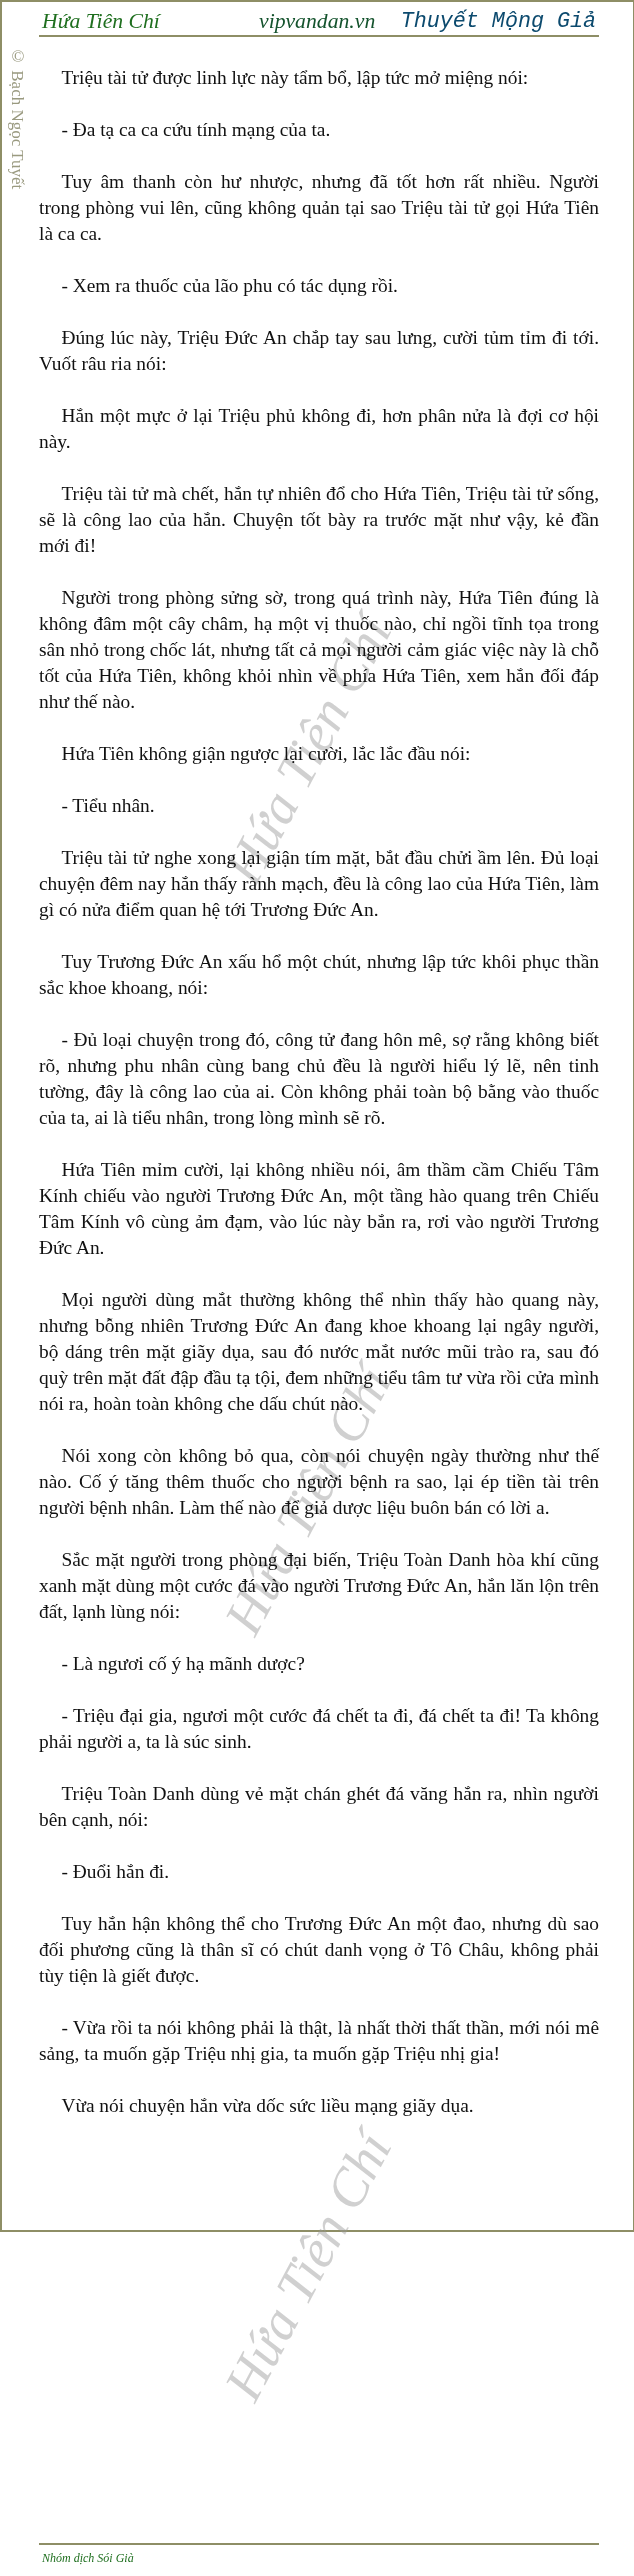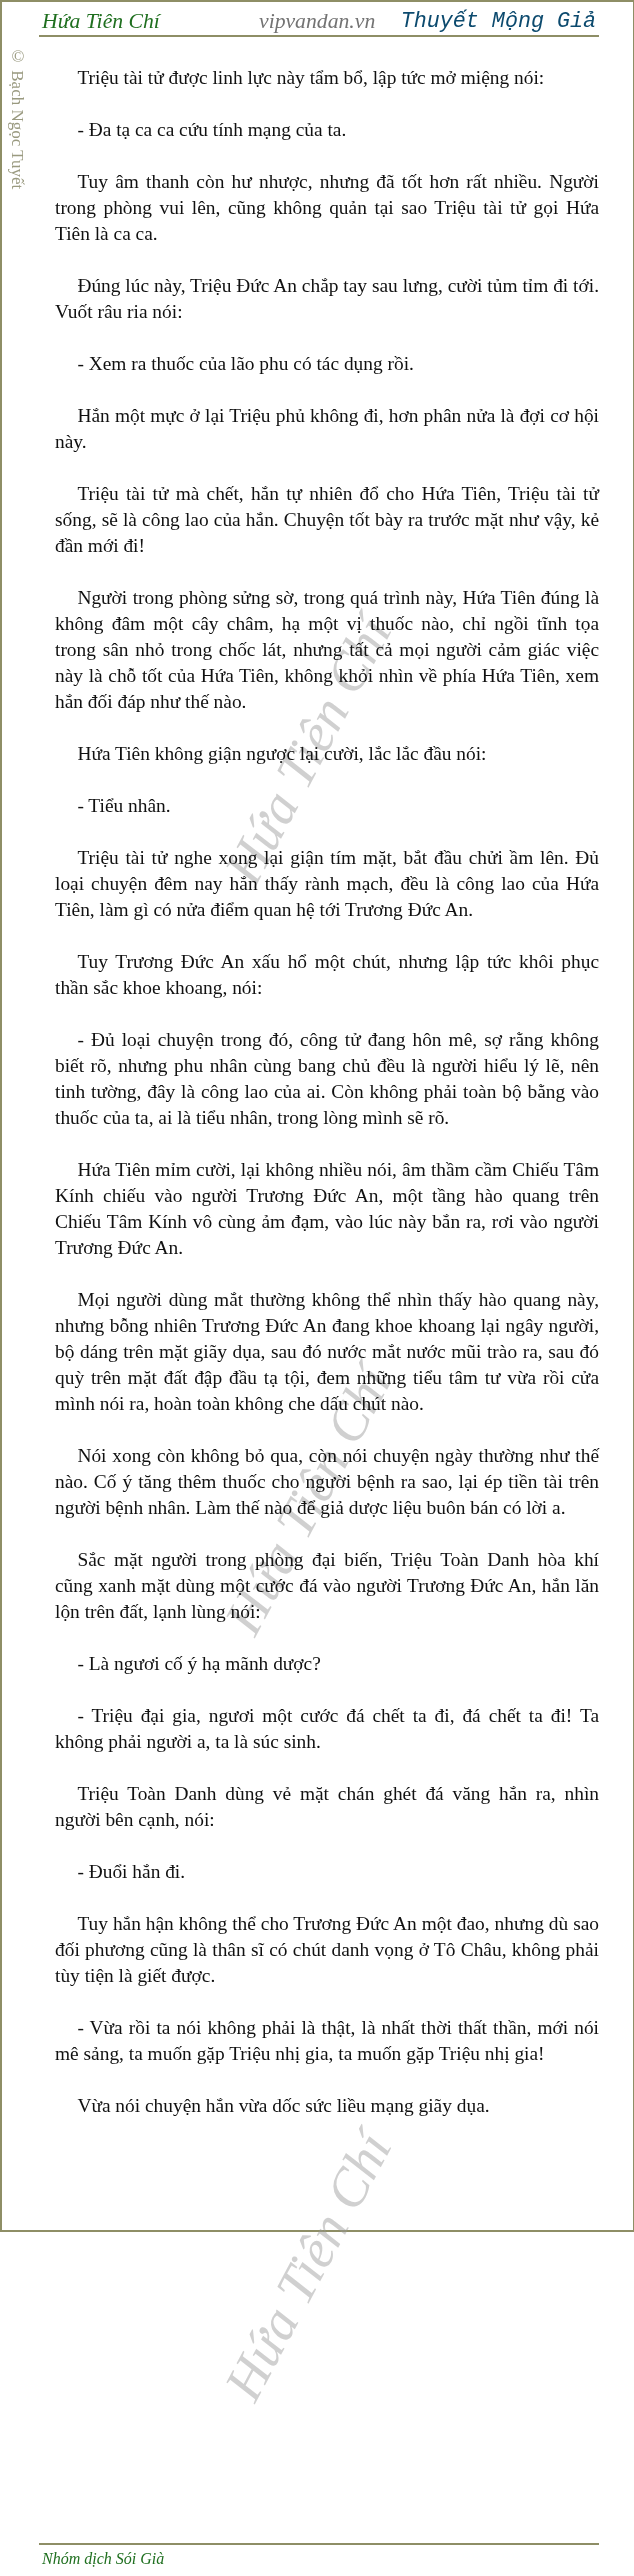--- a/index.html
+++ b/index.html
@@ -8,50 +8,50 @@
     position: absolute; left: 0; top: 0; width: 635px; height: 2232px;
     box-sizing: border-box; border: 2.2px solid #8e8e66; background: #ffffff;
   }
   .header {
     position: absolute; left: 37px; top: 6px; width: 560px; height: 27px;
     border-bottom: 2.2px solid #8e8e66;
     font-family: "Liberation Serif", "DejaVu Serif", serif; font-style: italic;
     font-size: 21.7px; line-height: 27px;
   }
   .header .left { position: absolute; left: 3px; top: 0; color: #1f6f1f; }
-  .header .center { position: absolute; left: 220px; top: 0; color: #737373; }
+  .header .center { position: absolute; left: 220px; top: 0; color: #14532d; }
   .header .right { position: absolute; right: 3px; top: 0; color: #0c4a6e; font-family: Liberation Mono, monospace; }
   .side-copy {
     position: absolute; left: 6px; top: 45px; width: 19.4px; height: 202px;
     writing-mode: vertical-rl;
     font-family: "Liberation Serif", "DejaVu Serif", serif; font-size: 17px;
     color: #9a9a80; line-height: 19.4px; white-space: nowrap;
   }
   .content {
     position: absolute; left: 37px; top: 63px; width: 560px;
     font-family: "Liberation Serif", "DejaVu Serif", serif;
     font-size: 19.4px; line-height: 26px; color: #111111;
     text-align: justify;
   }
-  .content p { margin: 0 0 26px 16px; text-indent: 22.4px; }
+  .content p { margin: 0 0 26px 0; text-indent: 22.4px; }
   .watermark {
     position: absolute; width: 418px; text-align: center;
     font-family: "Liberation Serif", "DejaVu Serif", serif; font-style: italic;
     font-size: 54px; color: rgba(150,150,150,0.45);
     transform: rotate(-62deg); transform-origin: center center;
     pointer-events: none; white-space: nowrap;
   }
   .wm1 { left: 97px; top: 717px; }
   .wm2 { left: 97px; top: 1467px; }
   .wm3 { left: 97px; top: 2233px; }
   .footer {
     position: absolute; left: 37px; top: 2541px; width: 560px; height: 28px;
     border-top: 2.2px solid #8e8e66;
     font-family: "Liberation Serif", "DejaVu Serif", serif; font-style: italic;
-    font-size: 16px; line-height: 27px;
+    font-size: 12px; line-height: 27px;
   }
   .footer .left { position: absolute; left: 3px; top: 0; color: #1f6f1f; }
   .footer .right { position: absolute; right: 3px; top: 0; color: #b0703c; margin-top: 28px; }
 </style>
 </head>
 <body>
 
 <div class="page">
 
   <div class="header">
@@ -63,22 +63,22 @@
   <div class="side-copy">© Bạch Ngọc Tuyết</div>
 
   <div class="watermark wm1">Hứa Tiên Chí</div>
   <div class="watermark wm2">Hứa Tiên Chí</div>
   <div class="watermark wm3">Hứa Tiên Chí</div>
 
   <div class="content">
     <p>Triệu tài tử được linh lực này tẩm bổ, lập tức mở miệng nói:</p>
     <p>- Đa tạ ca ca cứu tính mạng của ta.</p>
     <p>Tuy âm thanh còn hư nhược, nhưng đã tốt hơn rất nhiều. Người trong phòng vui lên, cũng không quản tại sao Triệu tài tử gọi Hứa Tiên là ca ca.</p>
+    <p>- Xem ra thuốc của lão phu có tác dụng rồi.</p>
     <p>Đúng lúc này, Triệu Đức An chắp tay sau lưng, cười tủm tỉm đi tới. Vuốt râu ria nói:</p>
-    <p>- Xem ra thuốc của lão phu có tác dụng rồi.</p>
     <p>Hắn một mực ở lại Triệu phủ không đi, hơn phân nửa là đợi cơ hội này.</p>
     <p>Triệu tài tử mà chết, hắn tự nhiên đổ cho Hứa Tiên, Triệu tài tử sống, sẽ là công lao của hắn. Chuyện tốt bày ra trước mặt như vậy, kẻ đần mới đi!</p>
     <p>Người trong phòng sửng sờ, trong quá trình này, Hứa Tiên đúng là không đâm một cây châm, hạ một vị thuốc nào, chỉ ngồi tĩnh tọa trong sân nhỏ trong chốc lát, nhưng tất cả mọi người cảm giác việc này là chỗ tốt của Hứa Tiên, không khỏi nhìn về phía Hứa Tiên, xem hắn đối đáp như thế nào.</p>
     <p>Hứa Tiên không giận ngược lại cười, lắc lắc đầu nói:</p>
     <p>- Tiểu nhân.</p>
     <p>Triệu tài tử nghe xong lại giận tím mặt, bắt đầu chửi ầm lên. Đủ loại chuyện đêm nay hắn thấy rành mạch, đều là công lao của Hứa Tiên, làm gì có nửa điểm quan hệ tới Trương Đức An.</p>
     <p>Tuy Trương Đức An xấu hổ một chút, nhưng lập tức khôi phục thần sắc khoe khoang, nói:</p>
     <p>- Đủ loại chuyện trong đó, công tử đang hôn mê, sợ rằng không biết rõ, nhưng phu nhân cùng bang chủ đều là người hiểu lý lẽ, nên tinh tường, đây là công lao của ai. Còn không phải toàn bộ bằng vào thuốc của ta, ai là tiểu nhân, trong lòng mình sẽ rõ.</p>
     <p>Hứa Tiên mỉm cười, lại không nhiều nói, âm thầm cầm Chiếu Tâm Kính chiếu vào người Trương Đức An, một tầng hào quang trên Chiếu Tâm Kính vô cùng ảm đạm, vào lúc này bắn ra, rơi vào người Trương Đức An.</p>
     <p>Mọi người dùng mắt thường không thể nhìn thấy hào quang này, nhưng bỗng nhiên Trương Đức An đang khoe khoang lại ngây người, bộ dáng trên mặt giãy dụa, sau đó nước mắt nước mũi trào ra, sau đó quỳ trên mặt đất đập đầu tạ tội, đem những tiểu tâm tư vừa rồi cửa mình nói ra, hoàn toàn không che dấu chút nào.</p>

